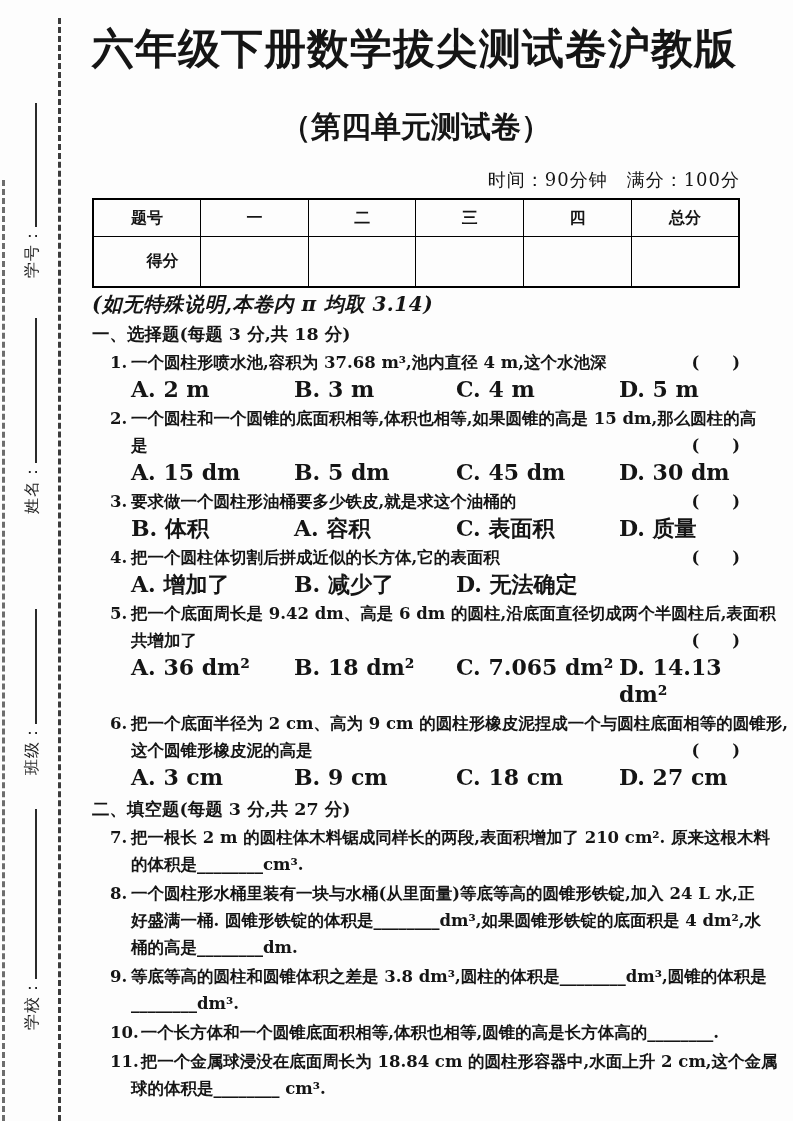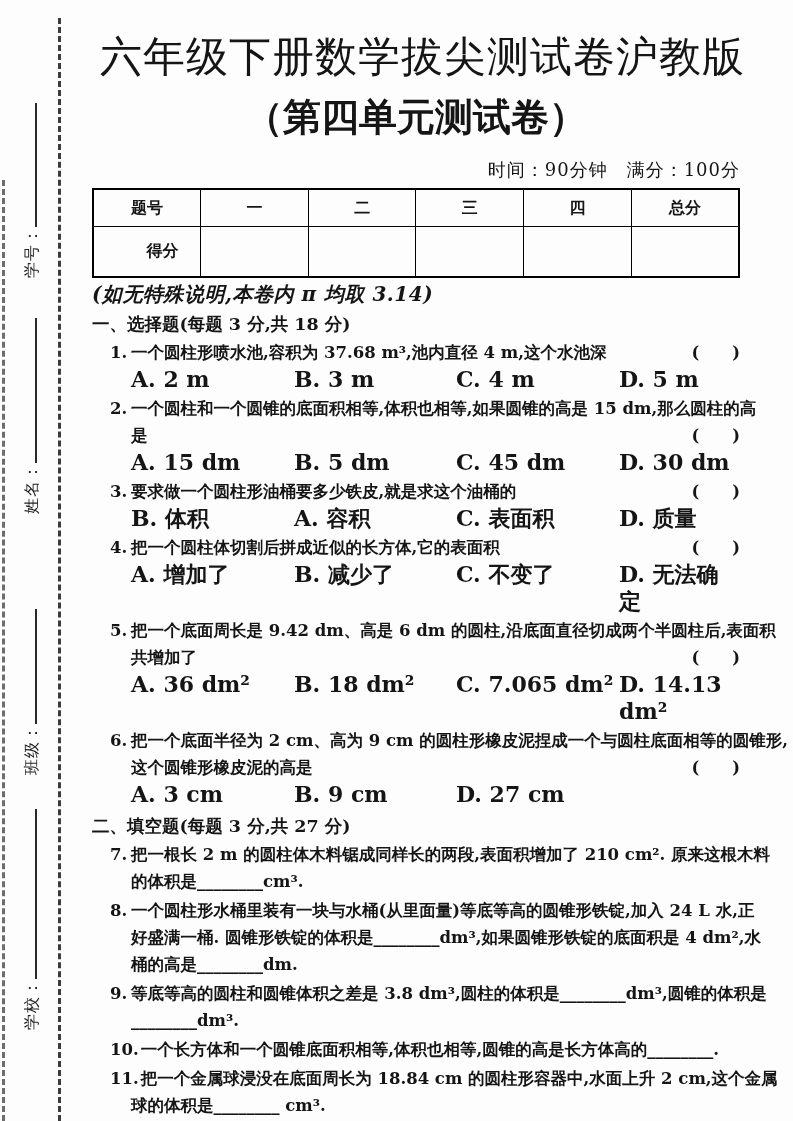--- a/index.html
+++ b/index.html
@@ -46,28 +46,28 @@
   }
   .sb-blank-0{width:170px;margin-right:34px;}
   .sb-blank-1{width:115px;margin-right:95px;}
   .sb-blank-2{width:145px;margin-right:40px;}
   .sb-blank-3{width:124px;}
   
   .content{
     position:absolute;left:92px;top:20px;width:648px;
   }
   .title{
-    margin:8px;text-align:center;
-    font-size:42px;font-weight:normal;
+    margin:0;text-align:left;
+    font-size:42px;font-weight:bold;
     line-height:58px;letter-spacing:1px;
     white-space:nowrap;
   }
   .subtitle{
-    margin:0 0 0 0;text-align:center;
-    font-size:38px;font-weight:bold;line-height:46px;
+    margin:26px 0 0 0;text-align:center;
+    font-size:30px;font-weight:bold;line-height:46px;
   }
   .meta{
     margin-top:18px;text-align:right;
     font-size:18px;line-height:24px;letter-spacing:1px;
   }
   .score-table{
     margin-top:6px;width:100%;
     border-collapse:collapse;table-layout:fixed;
     border:2.5px solid #000;
     font-size:16px;font-weight:bold;
@@ -200,21 +200,20 @@
 
     <div class="question">
       <div class="q-line">
         <span class="q-num">4.</span>
         <span class="q-text">把一个圆柱体切割后拼成近似的长方体,它的表面积</span>
         <span class="q-bracket">(　　)</span>
       </div>
       <div class="q-options">
         <span>A. 增加了</span>
         <span>B. 减少了</span>
-        <span>C. 不变了</span>
         <span>D. 无法确定</span>
       </div>
     </div>
 
     <div class="question">
       <div class="q-line">
         <span class="q-num">5.</span>
         <span class="q-text">把一个底面周长是 9.42 dm、高是 6 dm 的圆柱,沿底面直径切成两个半圆柱后,表面积</span>
       </div>
       <div class="q-line cont">
@@ -234,20 +233,21 @@
         <span class="q-num">6.</span>
         <span class="q-text">把一个底面半径为 2 cm、高为 9 cm 的圆柱形橡皮泥捏成一个与圆柱底面相等的圆锥形,</span>
       </div>
       <div class="q-line cont">
         <span class="q-text">这个圆锥形橡皮泥的高是</span>
         <span class="q-bracket">(　　)</span>
       </div>
       <div class="q-options">
         <span>A. 3 cm</span>
         <span>B. 9 cm</span>
+        <span>C. 18 cm</span>
         <span>D. 27 cm</span>
       </div>
     </div>
 
     <div class="sec-heading">二、填空题(每题 3 分,共 27 分)</div>
 
     <div class="question">
       <div class="q-line">
         <span class="q-num">7.</span>
         <span class="q-text">把一根长 2 m 的圆柱体木料锯成同样长的两段,表面积增加了 210 cm². 原来这根木料</span>

